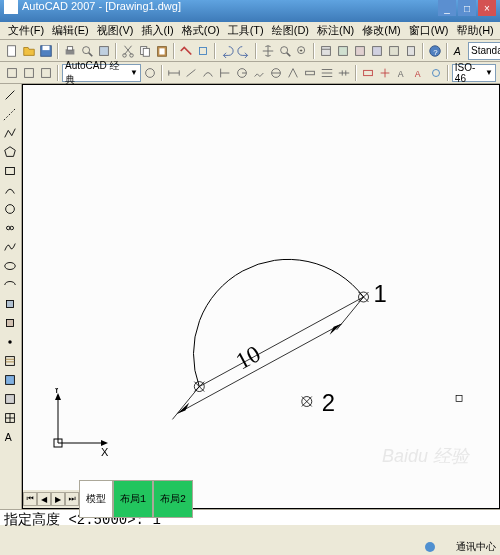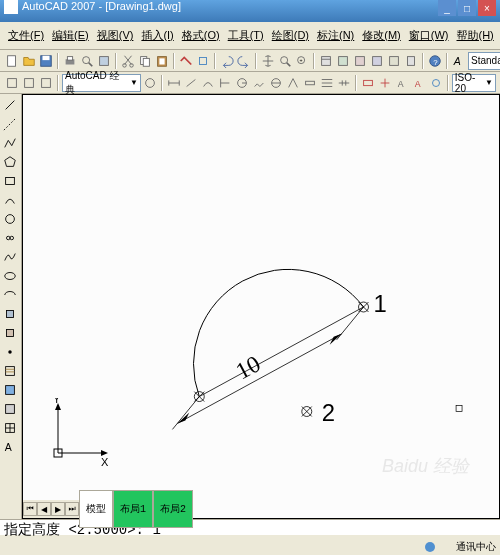--- a/index.html
+++ b/index.html
@@ -5,21 +5,21 @@
     * { margin: 0; padding: 0; box-sizing: border-box; }
     body { font-family: "SimSun", "Microsoft YaHei", sans-serif; font-size: 11px; background: #ece9d8; width: 500px; height: 555px; overflow: hidden; position: relative; }
     
     .titlebar { background: linear-gradient(to bottom, #5fa3e0, #3d7ab8); height: 22px; display: flex; align-items: flex-start; padding: 0 4px; color: white; }
     .titlebar-icon { width: 14px; height: 14px; background: #fff; margin-right: 4px; display: inline-block; }
     .titlebar-text { flex: 1; font-size: 11px; }
     .titlebar-btns { display: flex; gap: 2px; }
     .titlebar-btn { width: 18px; height: 16px; background: #d45252; color: white; display: flex; align-items: center; justify-content: center; font-size: 10px; cursor: pointer; }
     .titlebar-btn.min, .titlebar-btn.max { background: #5b8fd0; }
     
-    .menubar { background: #ece9d8; height: 28px; display: flex; align-items: center; padding: 0 4px; border-bottom: 1px solid #aca899; font-size: 11px; text-decoration: underline; }
+    .menubar { background: #ece9d8; height: 18px; display: flex; align-items: center; padding: 0 4px; border-bottom: 1px solid #aca899; font-size: 11px; }
     .menu-item { padding: 0 4px; cursor: pointer; white-space: nowrap; }
     
     .toolbar { background: #ece9d8; height: 22px; display: flex; align-items: center; padding: 1px 4px; border-bottom: 1px solid #aca899; gap: 1px; }
     .tb-btn { width: 18px; height: 18px; display: flex; align-items: center; justify-content: center; cursor: pointer; border: 1px solid transparent; }
     .tb-btn svg { width: 14px; height: 14px; }
     .tb-sep { width: 2px; height: 16px; border-left: 1px solid #aca899; border-right: 1px solid #fff; margin: 0 2px; }
     .tb-dropdown { display: flex; align-items: center; background: white; border: 1px solid #7f9db9; height: 18px; padding: 0 2px; font-size: 10px; }
     .tb-dropdown-arrow { margin-left: 2px; font-size: 8px; }
     
     .main { display: flex; height: calc(100% - 130px); }
@@ -338,21 +338,21 @@
         <text x="3" y="12" font-size="10" fill="#c04040">A</text>
       </svg>
     </div>
   <div class="tb-btn">
       <svg viewBox="0 0 16 16">
         <path d="M4 8a4 4 0 1 1 8 0 4 4 0 0 1-8 0" fill="none" stroke="#4080c0"></path>
       </svg>
     </div>
   <div class="tb-sep"></div>
   <div class="tb-dropdown" style="width:50px">
-    <span>ISO-20</span>
+    <span>ISO-46</span>
     <span class="tb-dropdown-arrow">▼</span>
   </div>
 </div>
 
 <div class="main">
 
   <div class="side-toolbar">
     <div class="side-btn">
         <svg viewBox="0 0 16 16">
           <line x1="3" y1="13" x2="13" y2="3" stroke="#000"></line>

